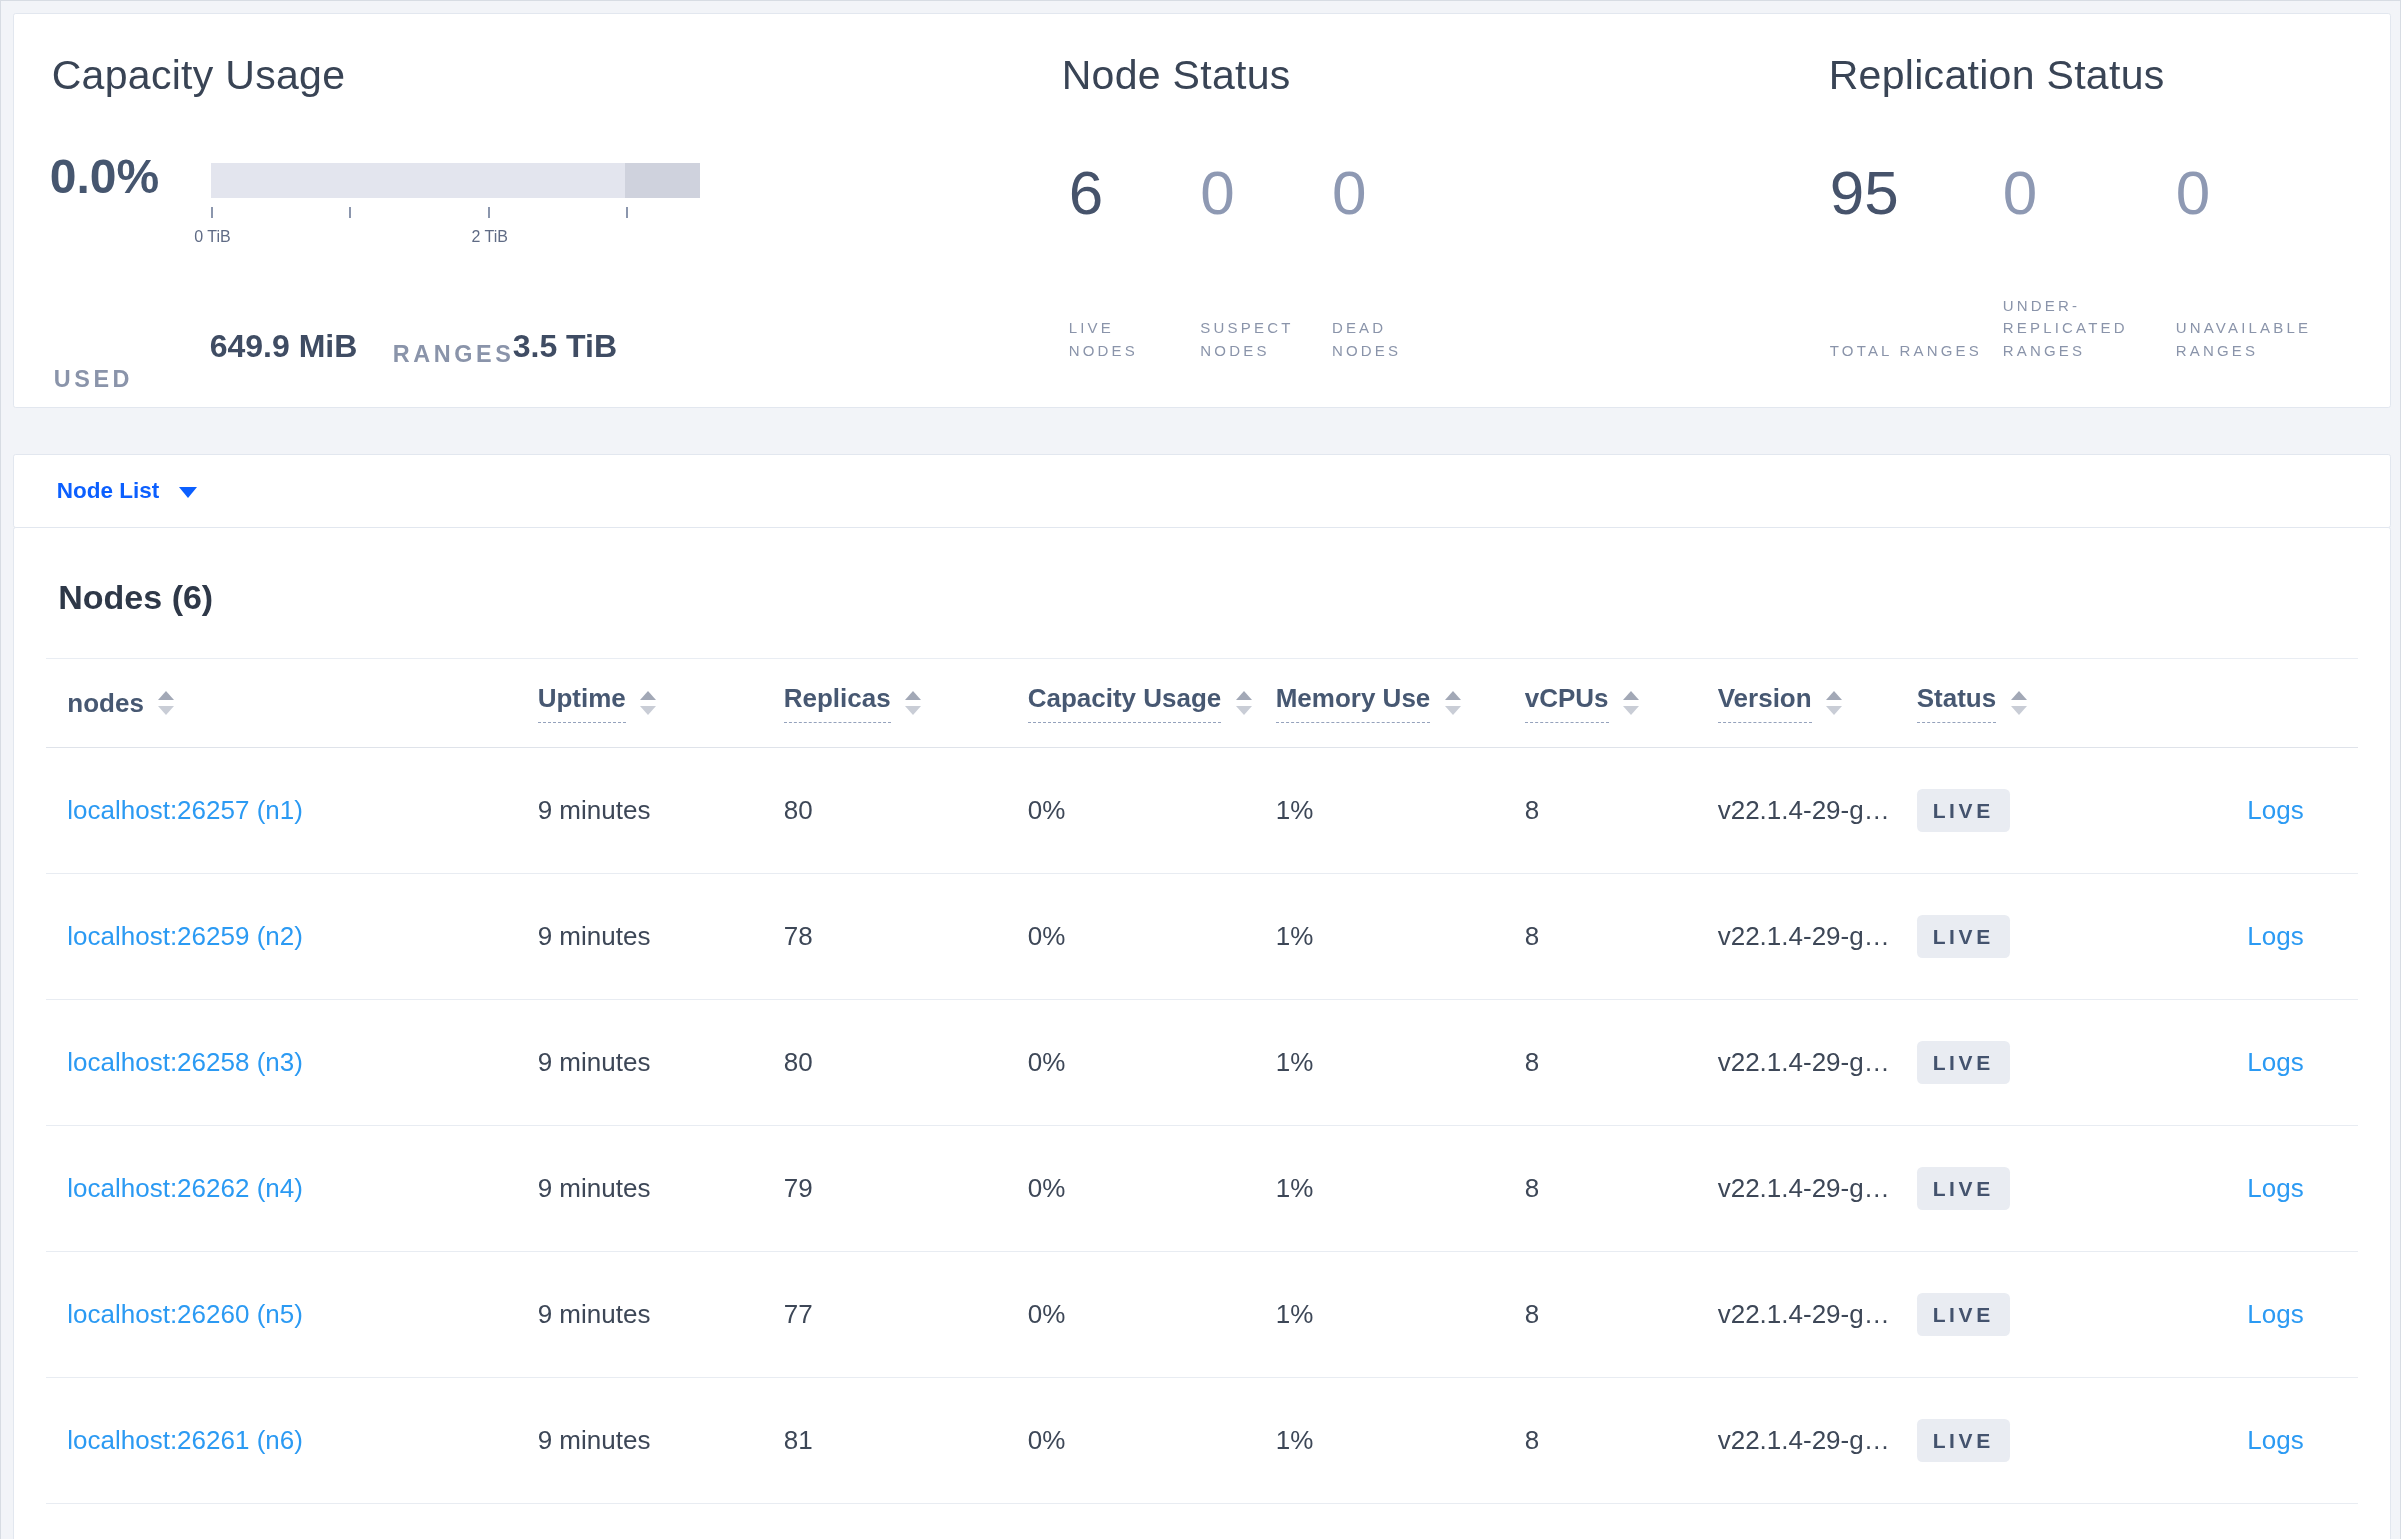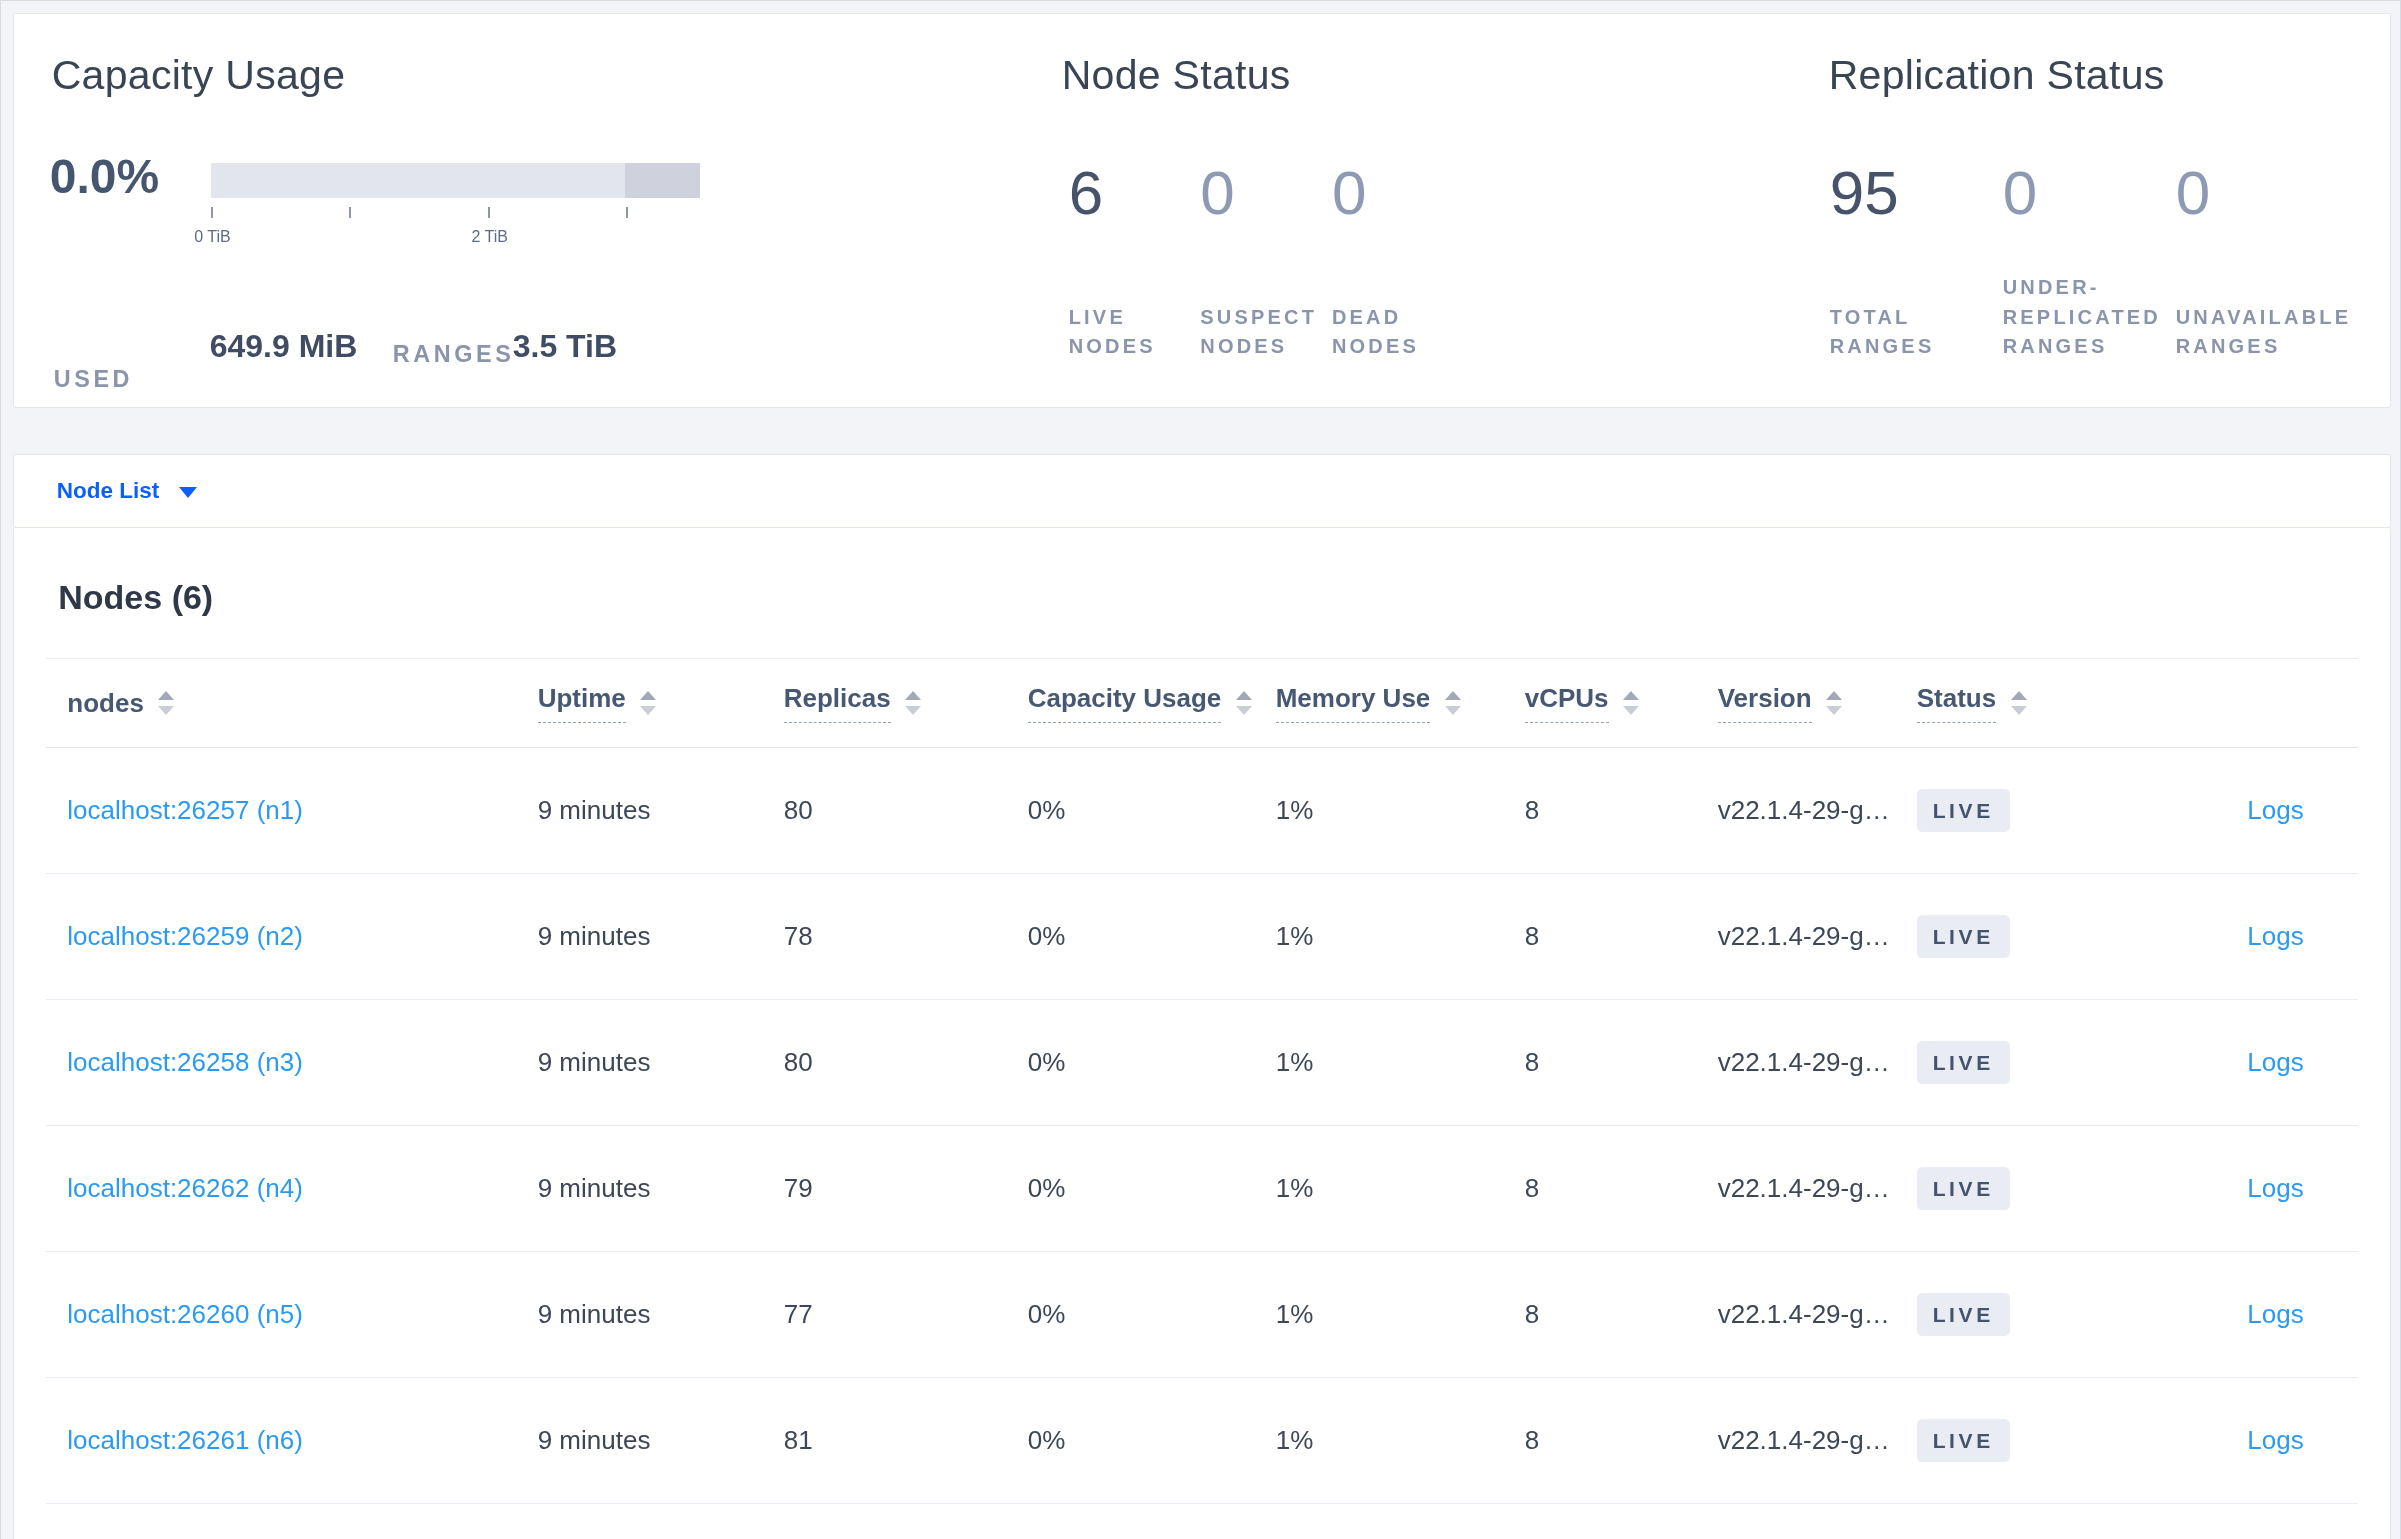--- a/index.html
+++ b/index.html
@@ -37,21 +37,21 @@
   .usable-value  { position:absolute; left:499px; top:314px; }
 
   .stats-row { position:absolute; top:148px; display:flex; }
   .stats-nodes { left:1055px; }
   .stats-repl  { left:1816px; }
   .stat { display:flex; flex-direction:column; justify-content:space-between; height:200px; }
   .stats-nodes .stat { width:110px; margin-right:21.6px; }
   .stats-repl  .stat { width:153px; margin-right:20px; }
   .stat-num { font-size:62px; line-height:1; font-weight:400; color:#46536b; }
   .stat.dim .stat-num { color:#8e99b3; }
-  .stat-label { font-size:20px; font-weight:700; letter-spacing:3.2px; line-height:1.48; color:#8a94aa; white-space:normal; }
+  .stat-label { font-size:15px; font-weight:400; letter-spacing:3.2px; line-height:1.48; color:#8a94aa; white-space:normal; }
 
   
   .view-bar { top:453px; height:74px; }
   .view-link { position:absolute; left:43px; top:50%; transform:translateY(-50%);
     display:flex; align-items:center; gap:20px; color:#0b5fff; font-size:22.5px; font-weight:700; cursor:pointer; }
   .caret-down { width:0; height:0; border-left:9px solid transparent; border-right:9px solid transparent; border-top:11.7px solid #0b5fff; margin-top:3.6px; }
 
   
   .table-card { top:526px; height:1266px; padding:0 32px; }
   .tbl-title { margin:50px 0 0 12.6px; font-size:34px; font-weight:600; color:#2e3848; }

